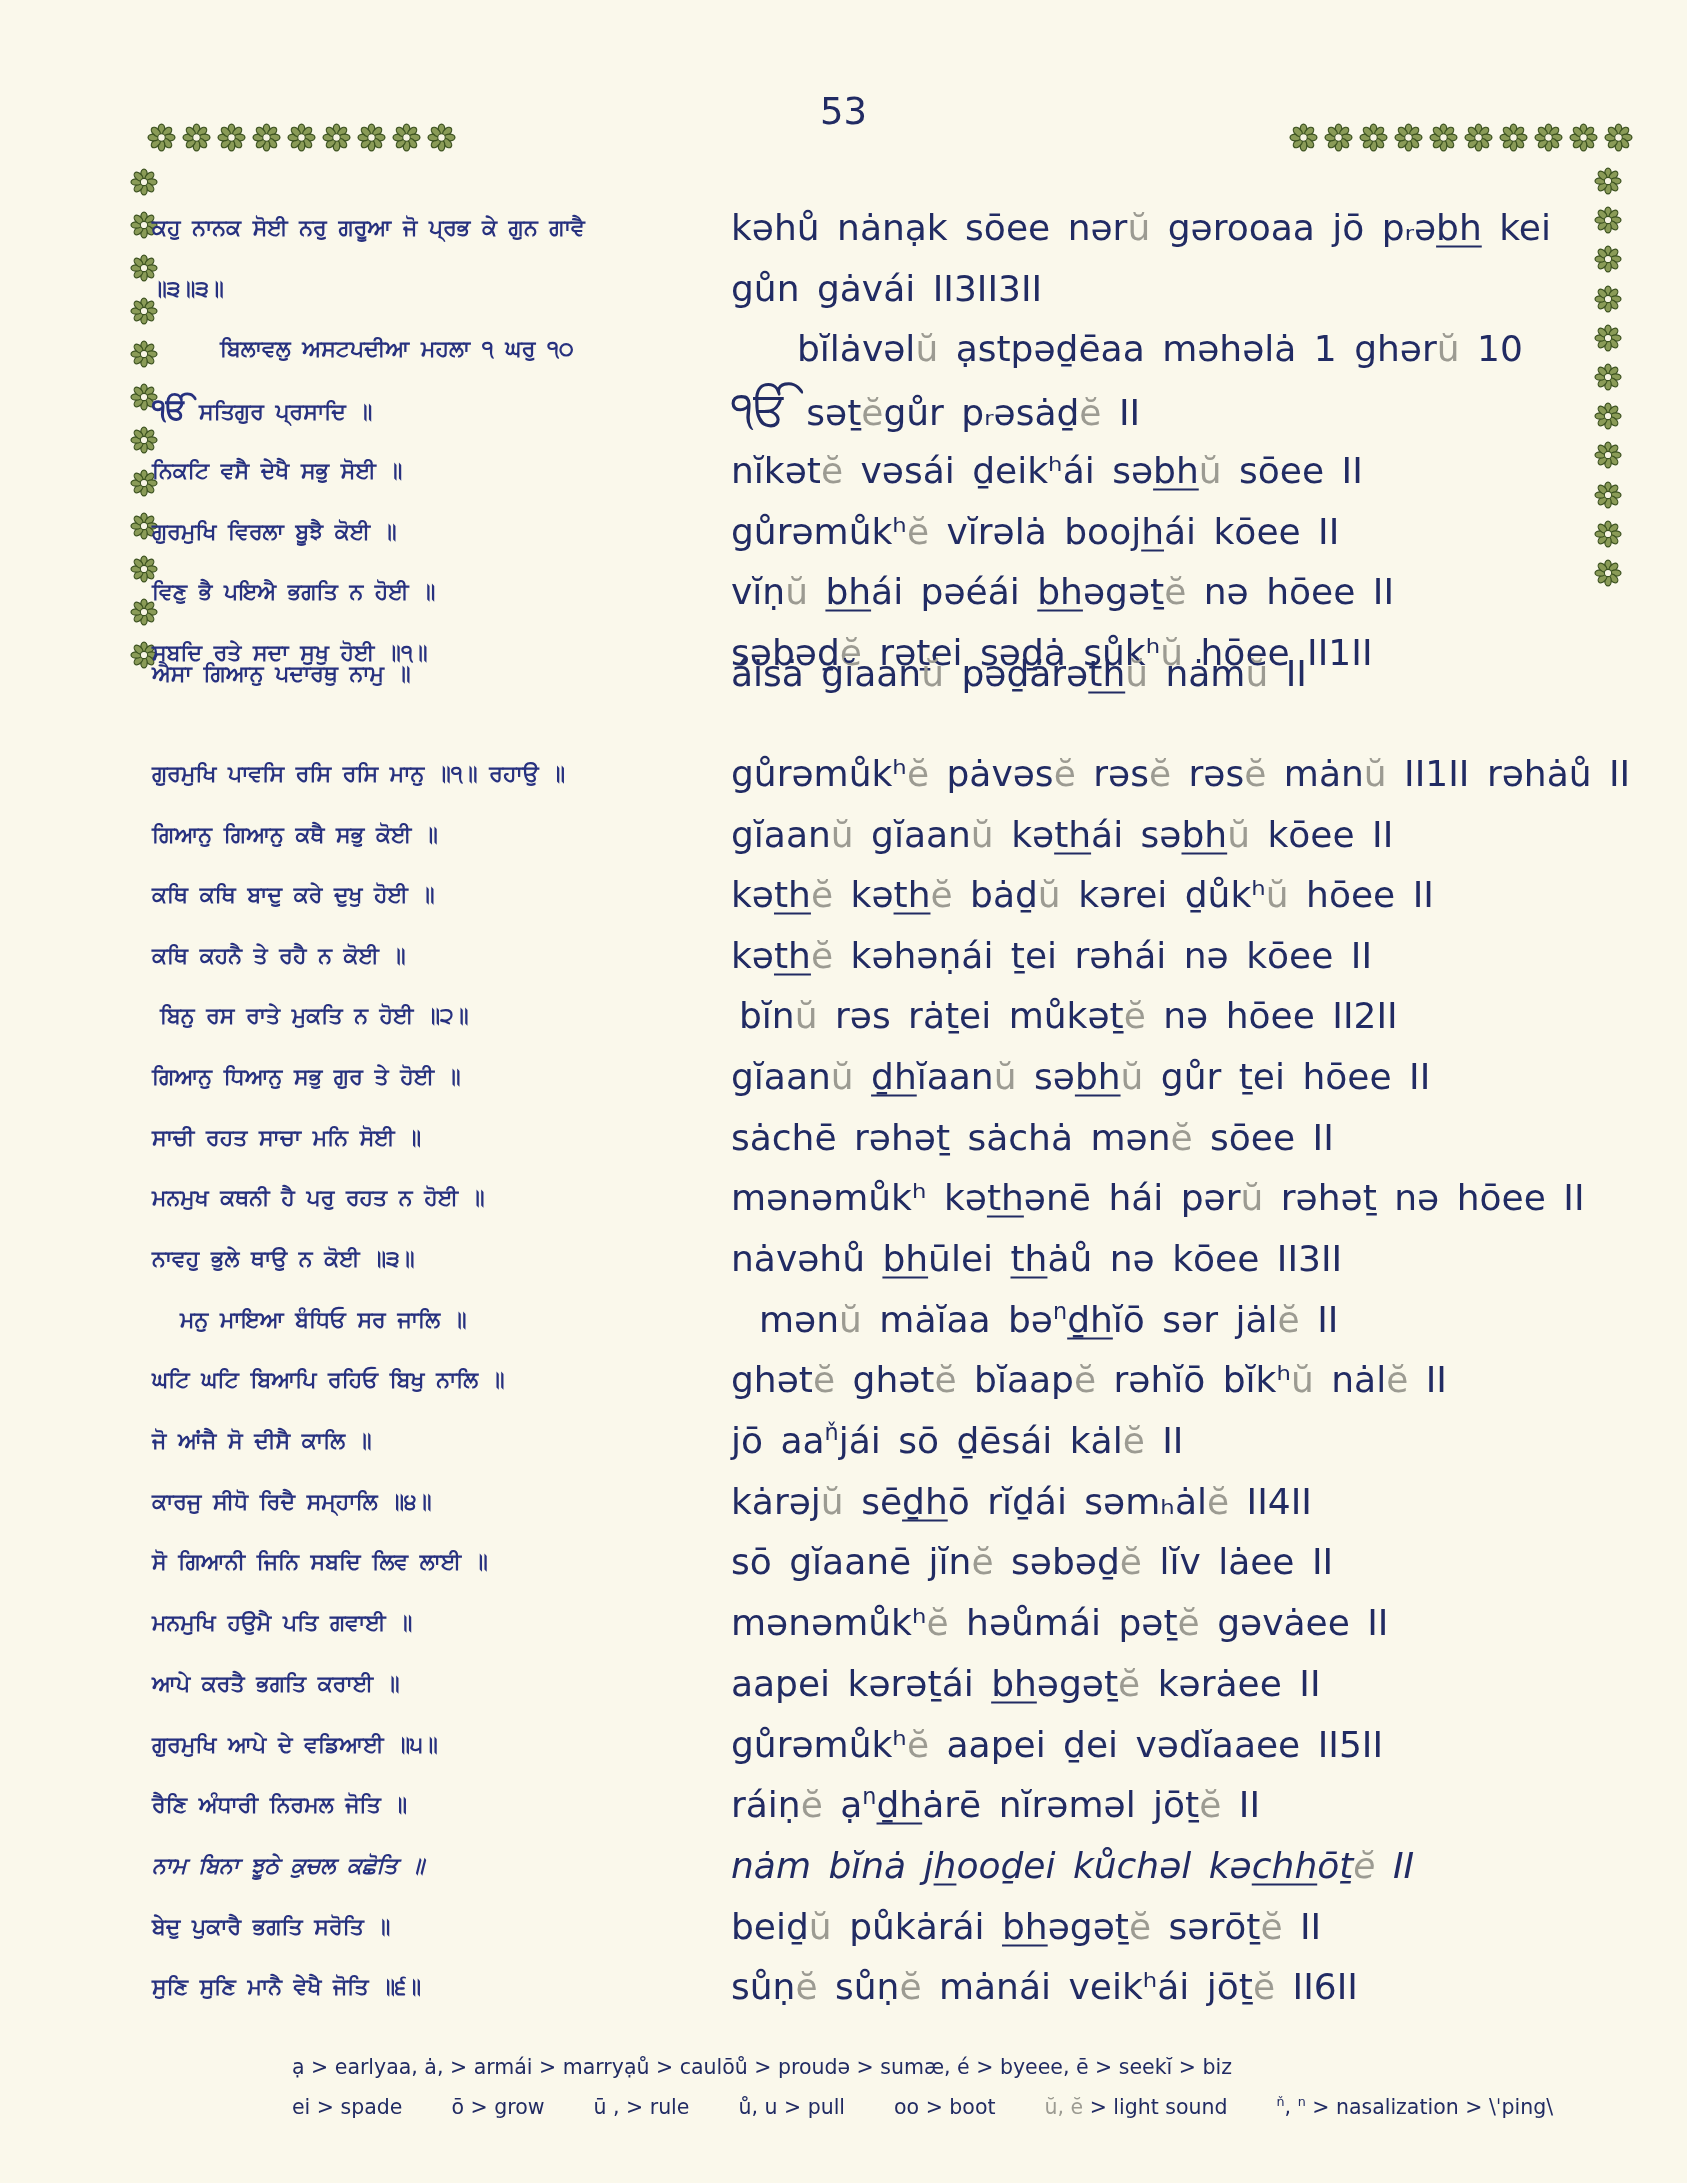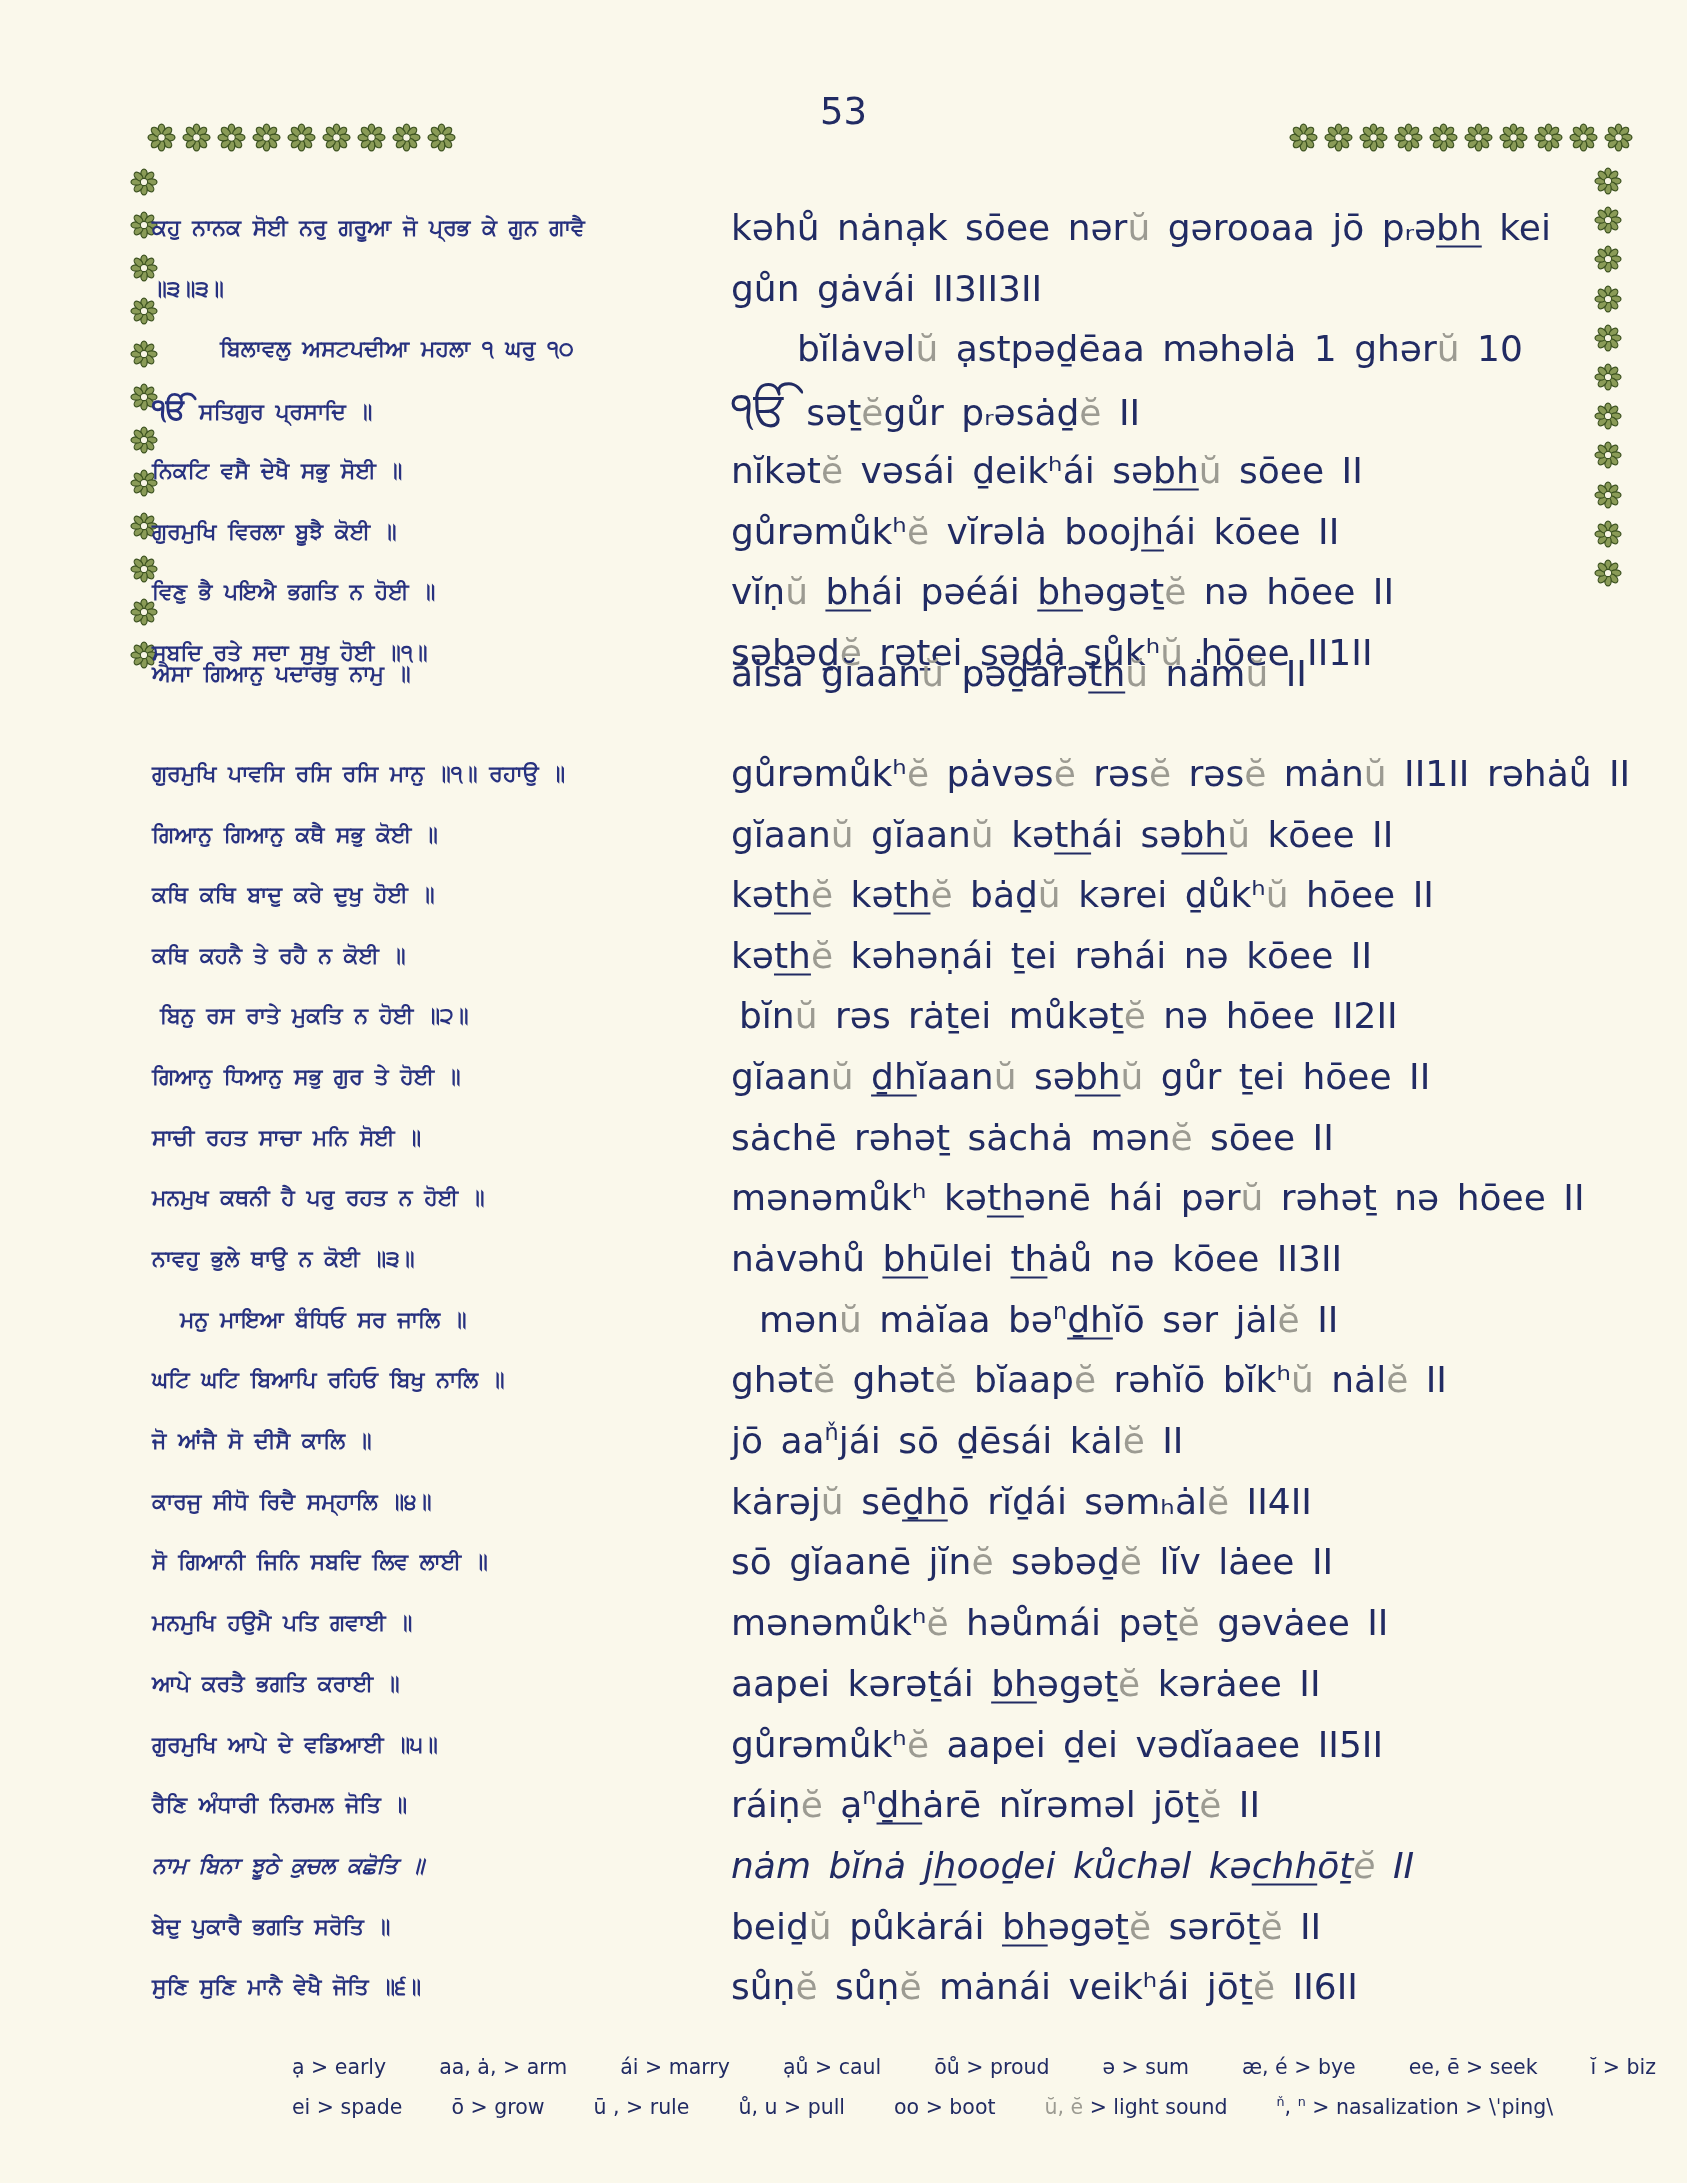--- a/index.html
+++ b/index.html
@@ -39,21 +39,21 @@
     font-size:36px;color:var(--translit);white-space:nowrap;
     word-spacing:6px;
   }
   .verse-row.indent .verse-g{left:220px;}
   .verse-row.indent .verse-t{left:797px;}
   .ul{text-decoration:underline;text-decoration-thickness:2.3px;text-underline-offset:6px;}
   .gr{color:var(--muted);}
   sup{font-size:62%;line-height:0;}
   .onkar{font-size:132%;}
   .key-row{position:absolute;display:flex;color:var(--translit);font-size:20.5px;white-space:nowrap;}
-  #key1{left:292px;top:2055px;gap:53px;}
+  #key1{left:292px;top:2055px;}
   #key2{left:292px;top:2095px;gap:49px;}
   .key-item{display:inline-block;}
 </style>
 </head>
 <body>
 
 <div class="page">
   <div class="page-number">53</div>
 
   <div class="row-flowers" id="row-tl">

